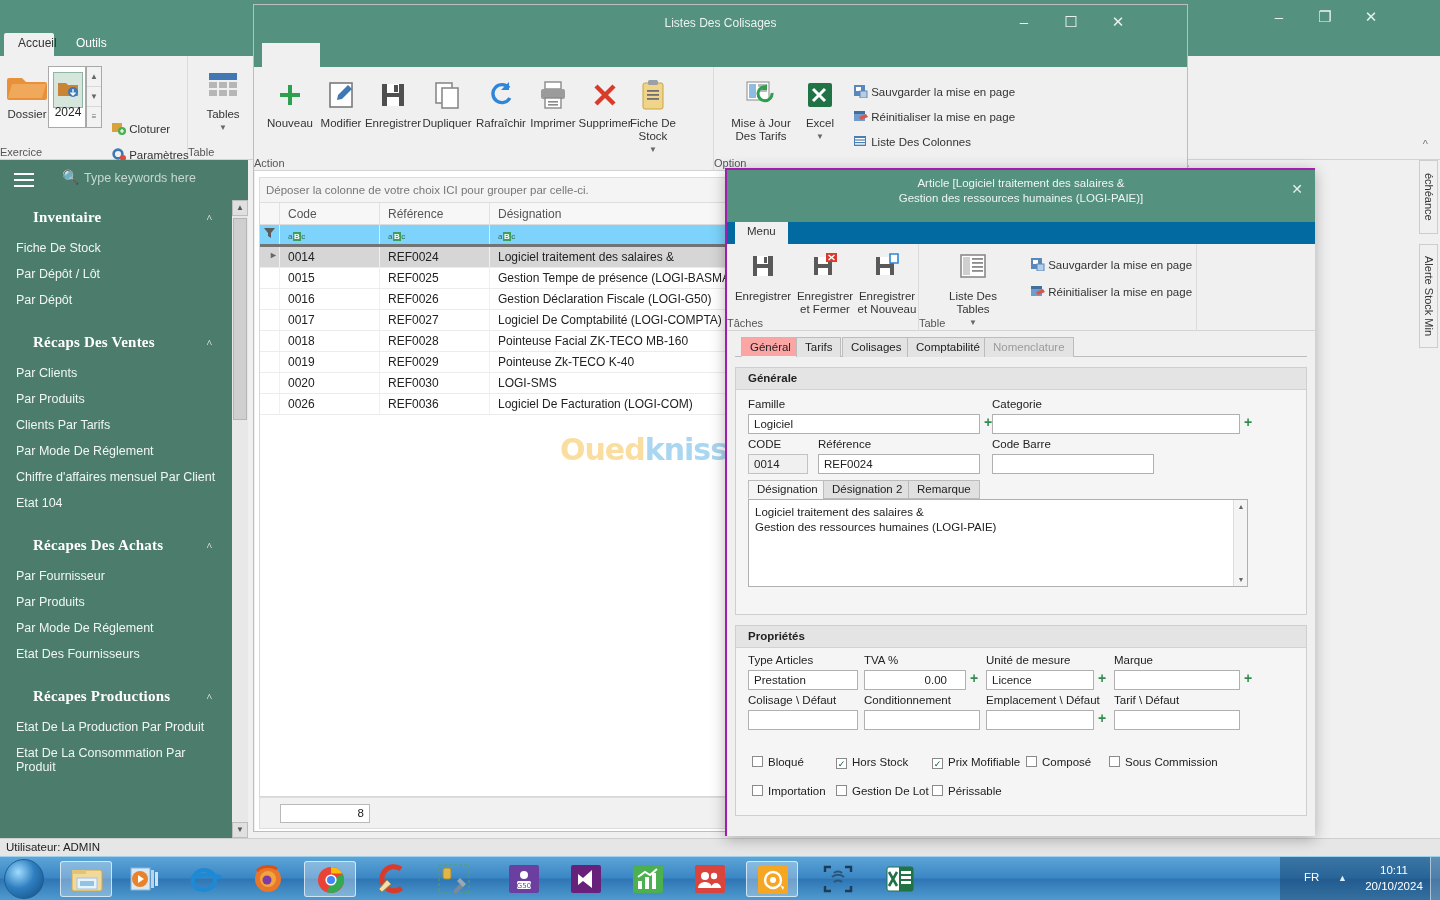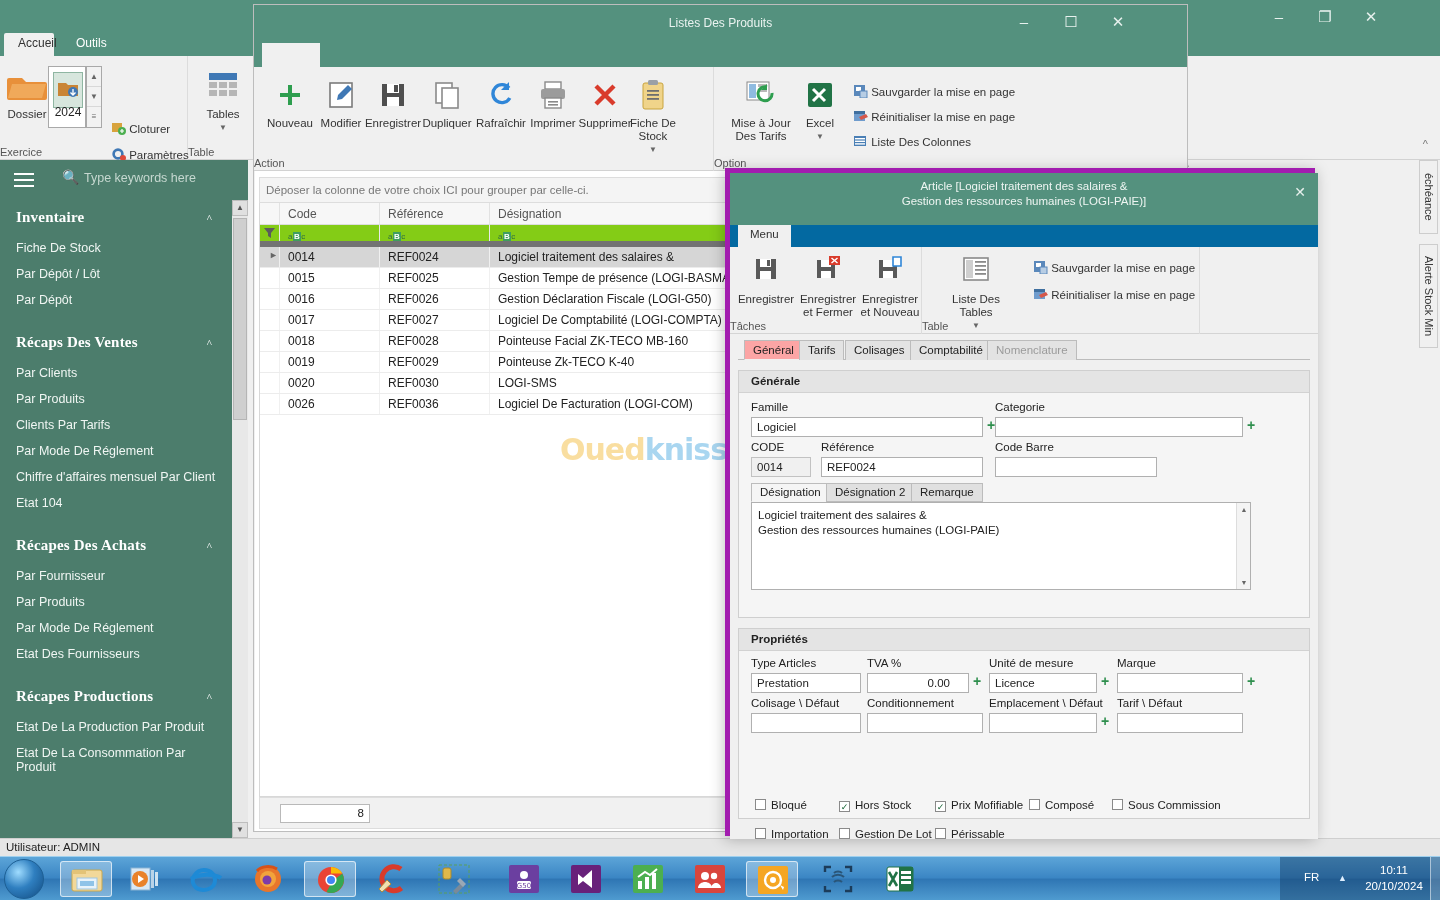--- a/index.html
+++ b/index.html
@@ -58,21 +58,21 @@
   }
   .nav-search { position: absolute; left:0; top:0; width: 248px; height: 40px; }
   .hamburger { position: absolute; left: 14px; top: 13px; width: 20px; }
   .hamburger i { display:block; height:2px; background:#fff; margin-bottom: 4px; }
   .searchico { position: absolute; left: 62px; top: 9px; font-size: 14px; color:#cfe0d9; }
   .searchtxt { position: absolute; left: 84px; top: 11px; font-size: 12.5px; color: #c6d8d0; }
 
   .nav-scroll { position: absolute; left: 0; top: 40px; width: 232px; height: 638px; }
   .nav-head {
     position: relative; padding: 9px 16px 9px 16px; font-size: 15px; font-weight: bold;
-    font-family: "Liberation Serif", serif; letter-spacing: .2px;
+    font-family: "Liberation Serif", serif; letter-spacing: .2px; margin-left: 17px;
   }
   .nav-head .chev { position: absolute; right: 20px; top: 12px; font-size: 11px; font-weight: normal; }
   .nav-item { padding: 6px 16px; font-size: 12.5px; color: #f0f6f3; }
 
   .nav-sb { position: absolute; right: 0; top: 40px; width: 16px; height: 638px; background: #e8e8e8; }
   .nav-sb .arrowbox { width: 16px; height: 16px; background: #e0e0e0; border: 1px solid #bdbdbd; text-align:center; font-size:8px; line-height:14px; color:#555;}
   .nav-sb .thumb { position:absolute; left:1px; top: 18px; width: 14px; height: 202px; background:#cfcfcf; border:1px solid #b5b5b5;}
 
   .statusbar {
     position: absolute; left: 0; top: 838px; width: 1440px; height: 18px;
@@ -92,21 +92,21 @@
   .lp-ribbon { position: absolute; left: 0; top: 62px; width: 933px; height: 104px; background: #f0f0f0; border-bottom: 1px solid #d2d2d2;}
 
   .lp-body { position: absolute; left: 1px; top: 166px; width: 931px; height: 660px; background: #fff; }
   .groupbar {
     position: absolute; left: 4px; top: 6px; width: 468px; height: 26px;
     background: #f4f4f4; border: 1px solid #ddd; font-size: 11.5px; color: #777; padding: 6px 0 0 6px;
   }
   .grid { position: absolute; left: 4px; top: 32px; width: 468px; height: 594px; background:#fff; border: 1px solid #d8d8d8; border-top:none; }
   .grid-head { display: flex; height: 22px; background: #f7f7f7; border-bottom: 1px solid #ddd; }
   .grid-head .hc { font-size: 12px; color: #555; padding: 4px 0 0 8px; border-right: 1px solid #e2e2e2; }
-  .grid-filter { display:flex; height: 22px; background: #84cc16; border-bottom: 6px solid #737373; }
+  .grid-filter { display:flex; height: 22px; background: #7dd3fc; border-bottom: 3px solid #737373; }
   .grid-filter .fc { border-right: 1px solid #e8e8e8; padding: 3px 0 0 8px; }
   .abc { display:inline-block; font-size: 8px; letter-spacing: .5px; color:#2f6b45; }
   .abc b { background:#3f9e5f; color:#fff; padding: 0 1px; }
   .grow { display:flex; height: 21px; border-bottom: 1px solid #ececec; font-size: 12px; }
   .grow .gc { padding: 3px 0 0 8px; border-right: 1px solid #f0f0f0; overflow:hidden; white-space: nowrap; }
   .grow.sel { background: #d6d6d6; }
   .c-ind { width: 20px; text-align:center; color:#666; font-size:9px; padding-top:5px; border-right:1px solid #eaeaea;}
   .c-code { width: 100px; }
   .c-ref  { width: 110px; }
   .c-des  { width: 236px; }
@@ -116,21 +116,21 @@
   
   .vtab {
     position: absolute; right: 2px; width: 19px;
     background: #f0f0f0; border: 1px solid #cdcdcd; font-size: 11px; color:#333;
     writing-mode: vertical-rl; text-align: center; padding: 6px 2px;
   }
 
   
   .art {
     position: absolute; left: 725px; top: 168px; width: 590px; height: 668px;
-    background: #f0f0f0; border: 5px solid #a21caf; box-shadow: 0 3px 14px rgba(0,0,0,.28);
+    background: #f0f0f0; border: 2px solid #a21caf; box-shadow: 0 3px 14px rgba(0,0,0,.28);
   }
   .art-title { position:absolute; left:0; top:0; width: 588px; height: 52px; background: #54917e; }
   .art-title .t { position:absolute; left: 60px; top: 6px; width: 468px; text-align:center; font-size: 11.5px; color:#eef5f2; line-height: 15px;}
   .art-close { position:absolute; right: 0; top: 4px; width: 36px; height: 30px; color:#e7f0ed; font-size:14px; text-align:center; line-height:30px;}
   .art-tabstrip { position: absolute; left:0; top: 52px; width: 588px; height: 22px; background:#0369a1;}
   .art-menutab { position:absolute; left: 8px; top: 0; height: 22px; padding: 3px 12px 0 12px; background:#f0f0f0; font-size: 11.5px; color:#333;}
   .art-ribbon { position:absolute; left:0; top: 74px; width: 588px; height: 87px; background:#f0f0f0; border-bottom:1px solid #d4d4d4;}
   .art-content { position:absolute; left: 0; top: 161px; width: 588px; height: 505px; background:#f0f0f0; padding: 6px 8px; }
 
   .tabs { position: relative; height: 20px; border-bottom: 1px solid #bcbcbc; }
@@ -150,21 +150,21 @@
   .fld.ro { background: #f0f0f0; border-color:#c2c2c2; }
   .plus { position:absolute; font-size: 14px; color: #2f8f4e; font-weight: bold; }
 
   .sub-tabs { position: relative; height: 19px; }
   .sub-tab { position:absolute; top:0; height:19px; padding:2px 8px 0 8px; font-size:11.5px; background:#e0e0e0; border:1px solid #bcbcbc; }
   .sub-tab.active { background:#f5f5f5; border-bottom:1px solid #f5f5f5; }
   .memo { position: relative; border:1px solid #b0b0b0; background:#fff; height: 88px; font-size:11.5px; padding: 5px 20px 0 6px; line-height: 15px;}
   .memo-sb { position:absolute; right:0; top:0; width:14px; height:86px; background:#f4f4f4; border-left:1px solid #ddd;}
   .memo-sb .ar { width:14px;height:13px;text-align:center;font-size:7px;color:#666;line-height:13px;}
 
-  .chk { position: relative; display: inline-block; font-size: 11.5px; margin-top: 40px; }
+  .chk { position: relative; display: inline-block; font-size: 11.5px; }
   .chk .bx { display:inline-block; width:11px;height:11px;border:1px solid #8a8a8a;background:#fff;vertical-align:-1px;margin-right:5px; text-align:center; line-height:10px; font-size:9px; color:#0b5d2b;}
 
   
   .taskbar {
     position: absolute; left: 0; top: 856px; width: 1440px; height: 44px;
     background: linear-gradient(#5ca5d8, #3b86c4 48%, #2f76b4 52%, #4f9bd0);
     border-top: 1px solid #9fd0ee;
   }
   .startbtn { position:absolute; left: 4px; top: 2px; width: 48px; height: 40px; }
   .orb { width: 40px; height: 40px; border-radius: 50%;
@@ -346,21 +346,21 @@
         <div class="thumb"></div>
         <div class="arrowbox" style="position:absolute;bottom:0;left:0">▼</div>
       </div>
     </div>
 
     <div class="statusbar">Utilisateur:  ADMIN</div>
   </div>
 
   <div class="lp-window">
     <div class="lp-title">
-      <div class="t">Listes Des Produits</div>
+      <div class="t">Listes Des Colisages</div>
       <div class="win-btn" style="right:140px">–</div>
       <div class="win-btn" style="right:93px">☐</div>
       <div class="win-btn" style="right:46px">✕</div>
     </div>
     <div class="lp-tabstrip">
         <div class="blank"></div>
       </div>
 
     <div class="lp-ribbon">
 

